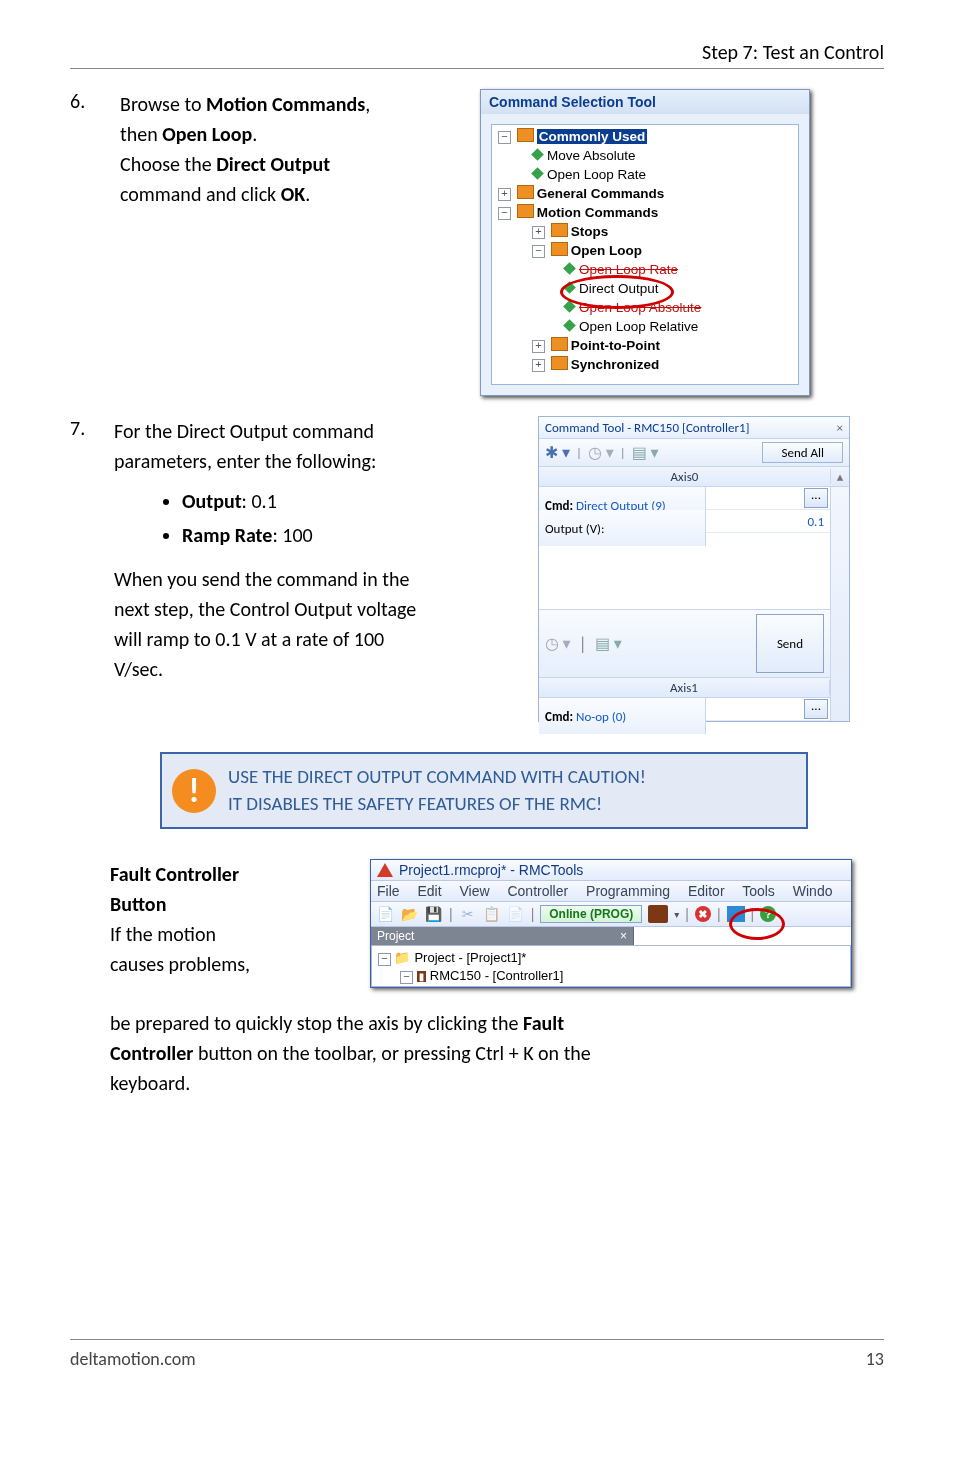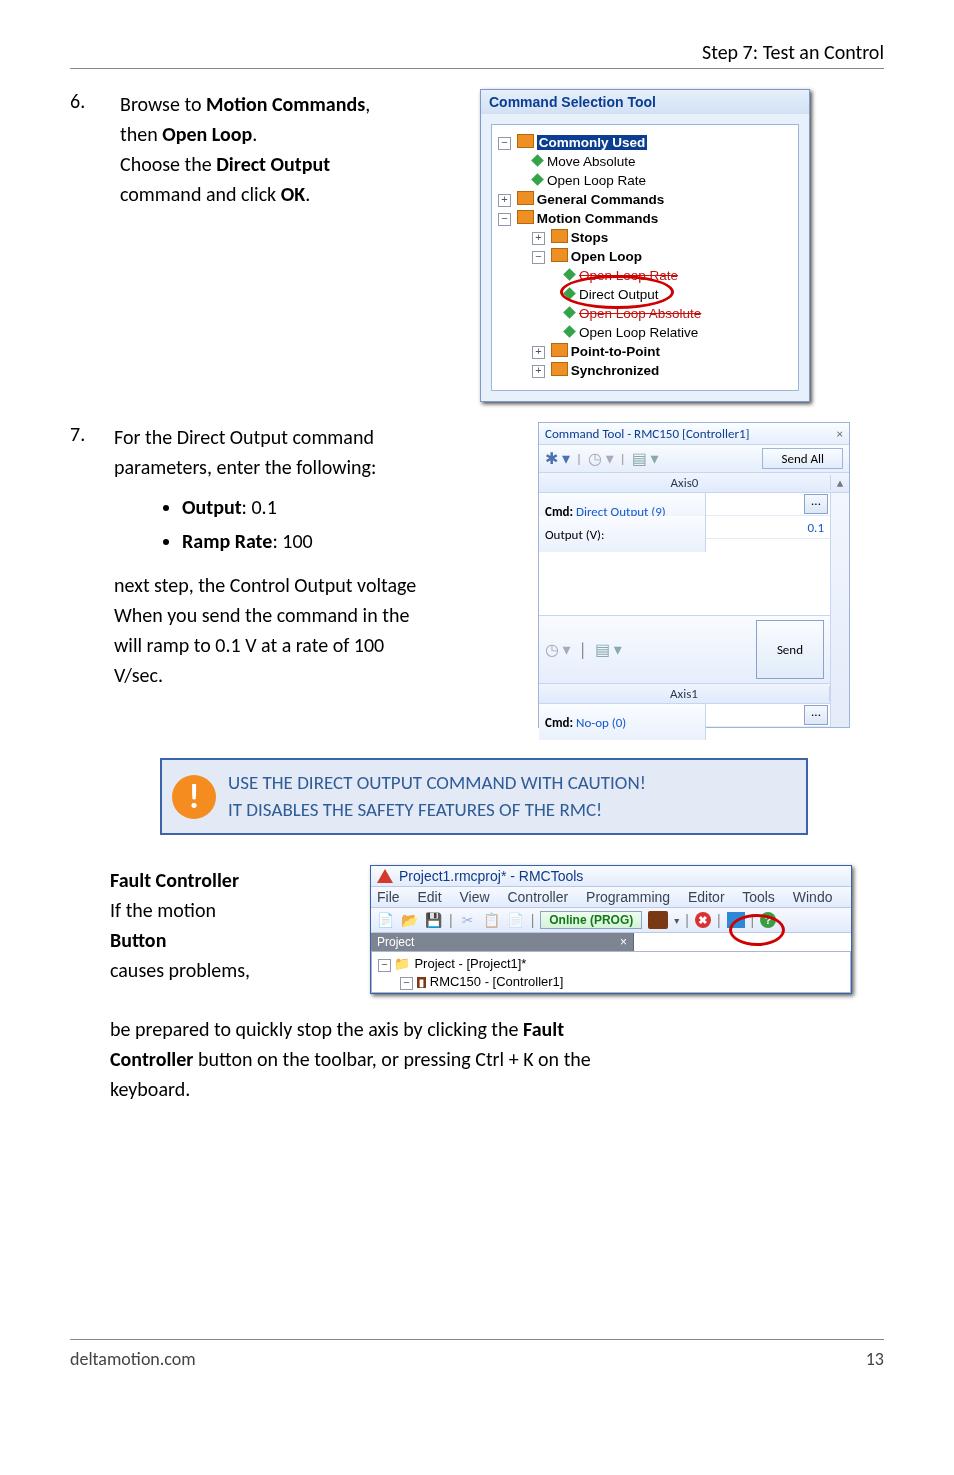--- a/index.html
+++ b/index.html
@@ -72,21 +72,21 @@
     background: linear-gradient(#e6effb,#d3e1f4);
     color: #0b3d91;
     font-weight: 600;
     padding: 4px 8px;
     font-size: 14px;
   }
   .cst-body {
     background: #fff;
     border: 1px solid #9db5d8;
     margin: 10px;
-    padding: 8px 4px 10px 4px;
+    padding: 2px 4px 10px 4px;
     font-size: 13.5px;
     position: relative;
   }
   .tree-item { white-space: nowrap; line-height: 19px; }
   .tree-item .pm {
     display: inline-block;
     width: 11px; height: 11px;
     border: 1px solid #9099aa;
     background: #fff;
     text-align: center;
@@ -430,22 +430,22 @@
 
   <div class="section" style="gap:4px;">
     <div class="step-num">7.</div>
     <div class="step-body" style="max-width:420px;">
       <div><span>For the Direct Output command</span></div>
       <div><span>parameters, enter the following:</span></div>
       <ul class="bullets">
         <li class="bullet-dot"><strong>Output</strong><span>: 0.1</span></li>
         <li class="bullet-dot"><strong>Ramp Rate</strong><span>: 100</span></li>
       </ul>
+      <div><span>When you send the command in the</span></div>
       <div><span>next step, the Control Output voltage</span></div>
-      <div><span>When you send the command in the</span></div>
       <div><span>will ramp to 0.1 V at a rate of 100</span></div>
       <div><span>V/sec.</span></div>
     </div>
 
     <div class="ct">
       <div class="ct-title">
         <span>Command Tool - RMC150 [Controller1]</span>
         <span class="x">×</span>
       </div>
       <div class="ct-toolbar">
@@ -499,22 +499,22 @@
     <div class="txt">
       <div>USE THE DIRECT OUTPUT COMMAND WITH CAUTION!</div>
       <div>IT DISABLES THE SAFETY FEATURES OF THE RMC!</div>
     </div>
   </div>
 
   <div class="section" style="align-items:flex-start;">
     <div class="step-num"></div>
     <div class="step-body" style="max-width:240px;">
       <div><strong>Fault Controller</strong></div>
+      <div><strong>Button</strong></div>
       <div><span>If the motion</span></div>
-      <div><strong>Button</strong></div>
       <div><span>causes problems,</span></div>
     </div>
 
     <div class="rmct">
       <div class="rmct-title">
         <span class="rmct-logo"></span>
         <span>Project1.rmcproj* - RMCTools</span>
       </div>
       <div class="rmct-menu">
         <span>File</span>

